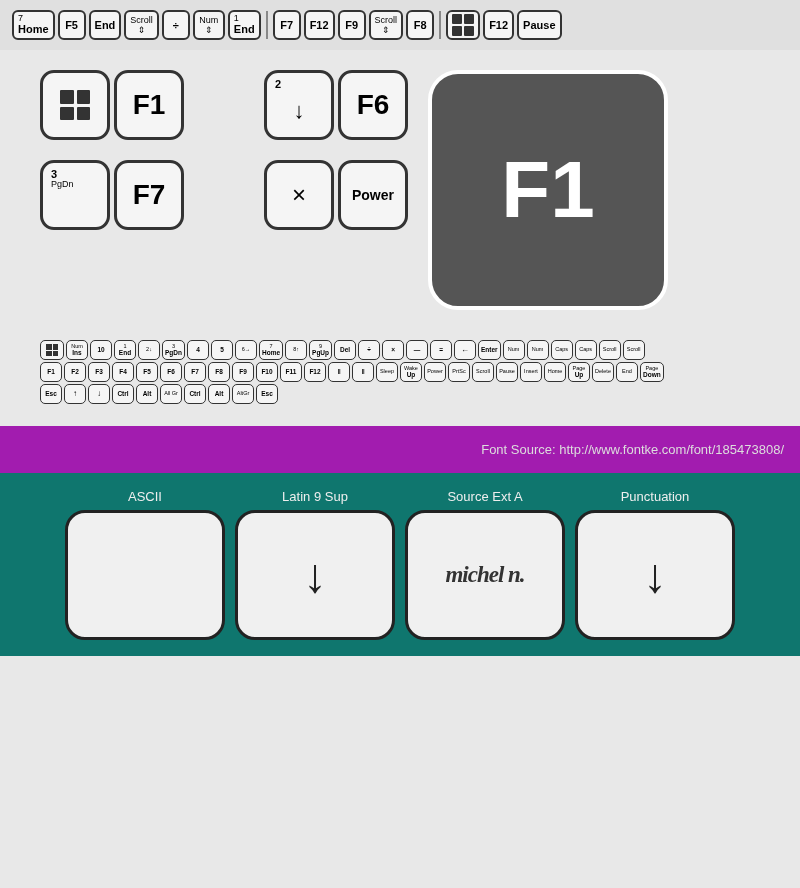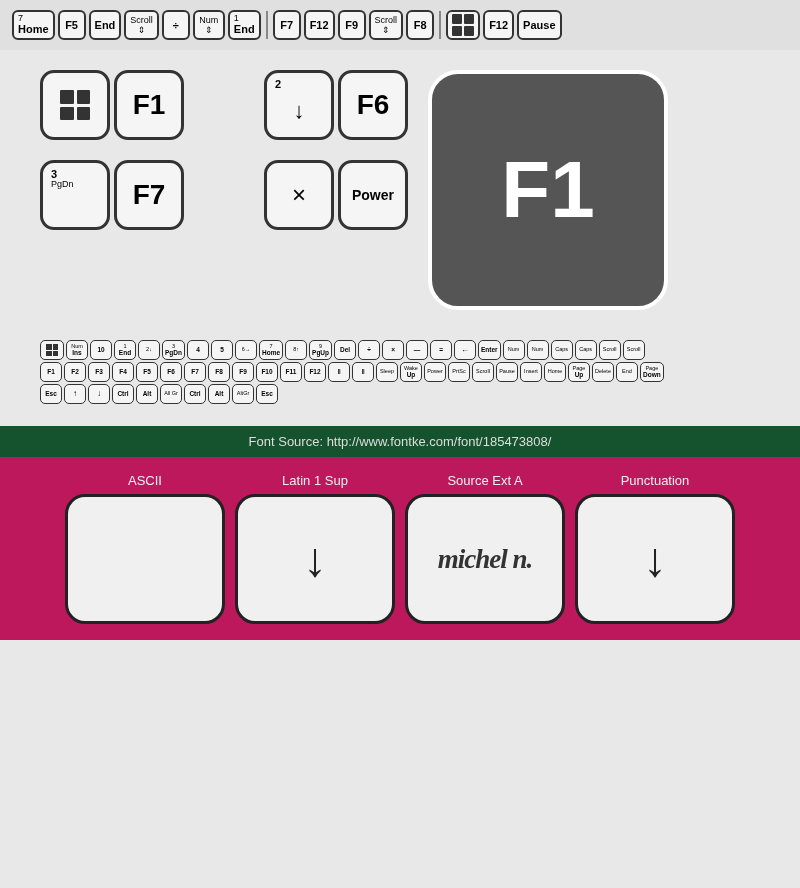--- a/index.html
+++ b/index.html
@@ -194,30 +194,30 @@
     
     .footer {
       background: #e8e8e8;
       text-align: right;
       padding: 4px 40px;
       font-size: 12px;
       color: #444;
       border-top: 1px solid #ccc;
     }
     .font-source {
-      background: #14532d;
+      background: #a21caf;
       color: #ddd;
-      text-align: center;
-      padding: 8px;
+      text-align: right;
+      padding: 16px;
       font-size: 13px;
     }
 
     
     .charset-section {
-      background: #be185d;
+      background: #0f766e;
       padding: 16px 10px;
       display: flex;
       gap: 10px;
       justify-content: center;
       align-items: flex-start;
     }
     .charset-item {
       display: flex;
       flex-direction: column;
       align-items: center;
@@ -234,21 +234,21 @@
       width: 160px;
       height: 130px;
       display: flex;
       align-items: center;
       justify-content: center;
       font-size: 48px;
       font-weight: bold;
       color: #222;
     }
     .charset-box.script-text {
-      font-size: 27px;
+      font-size: 23px;
       font-style: italic;
       font-family: 'Times New Roman', serif;
       color: #333;
       letter-spacing: -1px;
     }
   </style>
 </head>
 <body>
 
 <div class="top-key-bar">
@@ -588,21 +588,21 @@
 
 <div class="charset-section">
 
   <div class="charset-item">
     <span class="charset-label">ASCII</span>
     <div class="charset-box">
     </div>
   </div>
 
   <div class="charset-item">
-    <span class="charset-label">Latin 1 Sup</span>
+    <span class="charset-label">Latin 9 Sup</span>
     <div class="charset-box">
       <span>↓</span>
     </div>
   </div>
 
   <div class="charset-item">
     <span class="charset-label">Source Ext A</span>
     <div class="charset-box script-text">
       <span>michel n.</span>
     </div>

